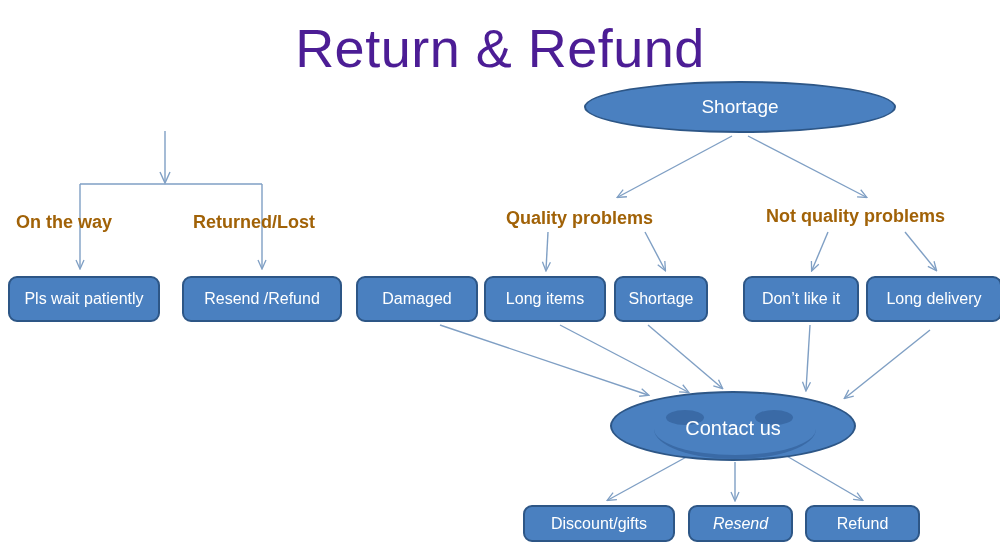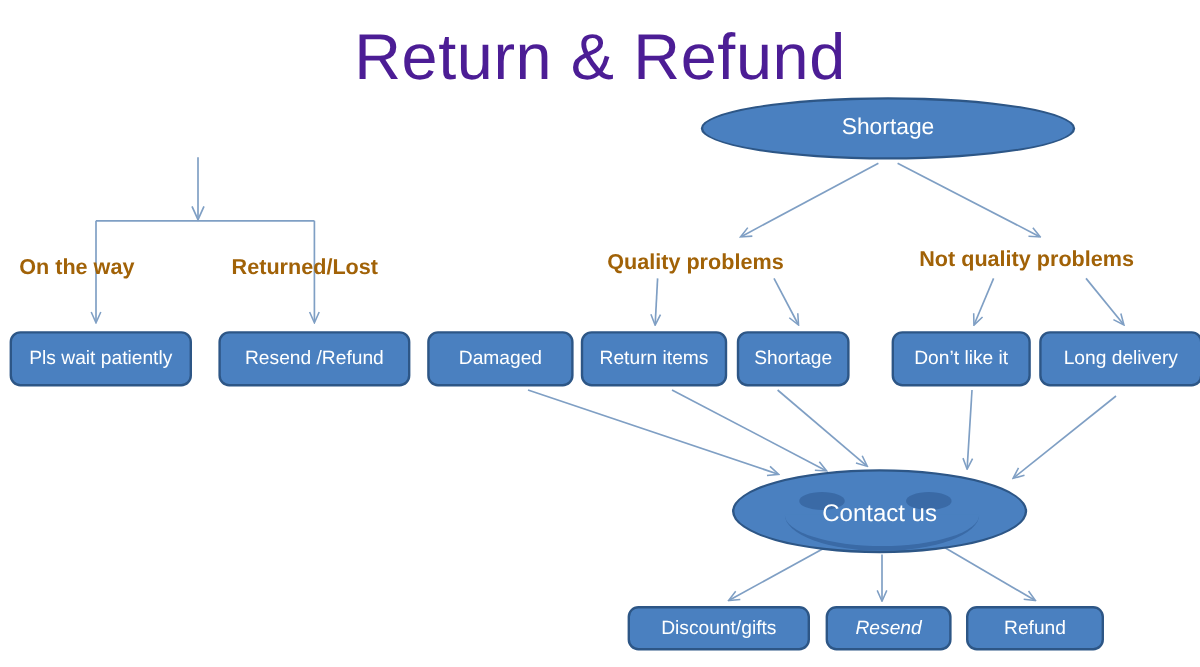--- a/index.html
+++ b/index.html
@@ -177,21 +177,21 @@
   <div class="box tall" style="left:8px;   top:276px; width:152px;">
     <span>Pls wait patiently</span>
   </div>
   <div class="box tall" style="left:182px; top:276px; width:160px;">
     <span>Resend /Refund</span>
   </div>
   <div class="box tall" style="left:356px; top:276px; width:122px;">
     <span>Damaged</span>
   </div>
   <div class="box tall" style="left:484px; top:276px; width:122px;">
-    <span>Return items</span>
+    <span>Long items</span>
   </div>
   <div class="box tall" style="left:614px; top:276px; width:94px;">
     <span>Shortage</span>
   </div>
   <div class="box tall" style="left:743px; top:276px; width:116px;">
     <span>Don’t like it</span>
   </div>
   <div class="box tall" style="left:866px; top:276px; width:136px;">
     <span>Long delivery</span>
   </div>

